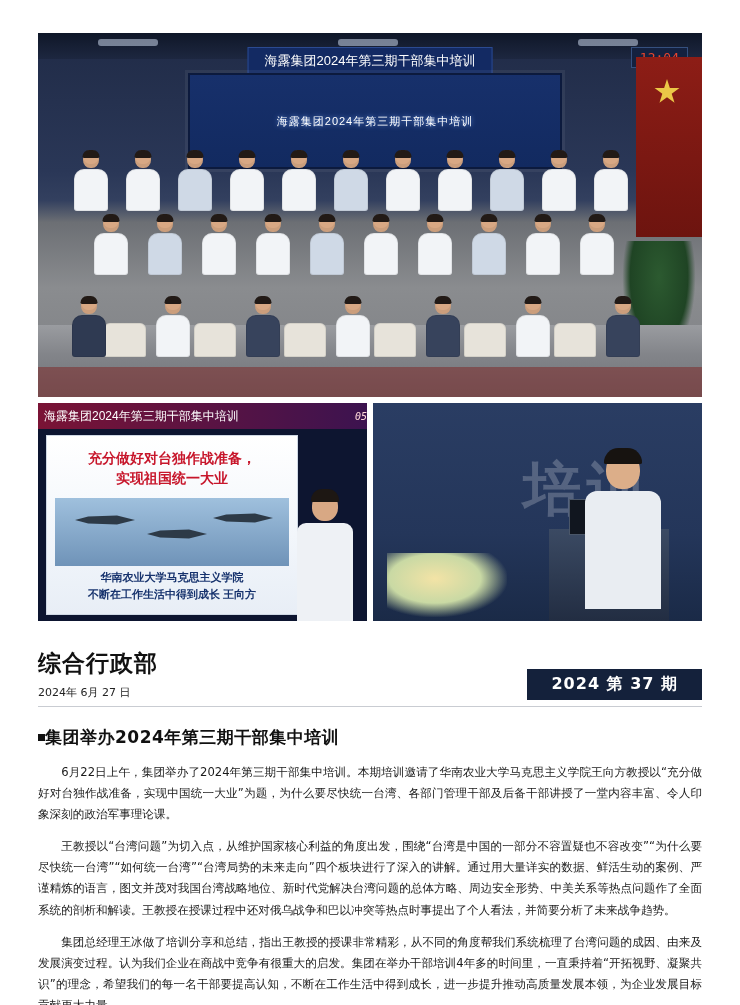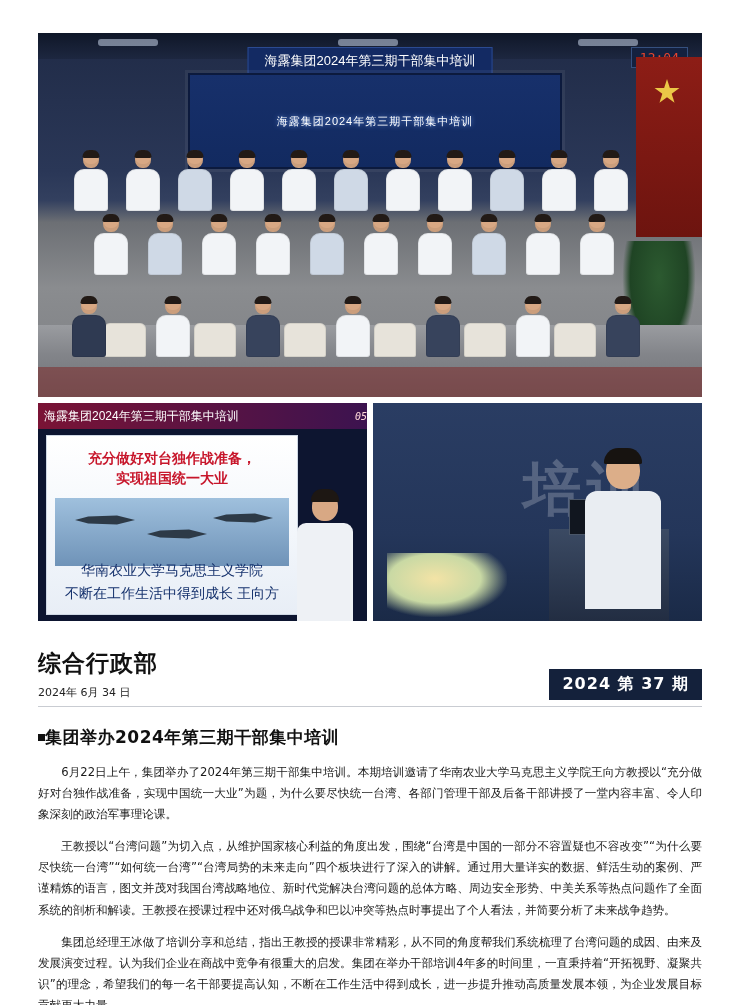--- a/index.html
+++ b/index.html
@@ -169,21 +169,21 @@
   .ph-left .slide .jets {
     position: absolute; left: 8px; top: 62px; width: 234px; height: 68px;
     background: linear-gradient(180deg,#9fc0dd,#6f93b8);
   }
   .ph-left .slide .jet {
     position: absolute; width: 60px; height: 16px; background: #2d3a47;
     clip-path: polygon(0% 50%, 22% 28%, 70% 22%, 100% 50%, 70% 78%, 22% 72%);
   }
   .ph-left .slide .sub {
     position: absolute; left: 0; right: 0; bottom: 10px;
-    text-align: center; color: #16326d; font-size: 14px; line-height: 1.6;
+    text-align: center; color: #16326d; font-size: 11px; line-height: 1.6; font-weight: bold;
   }
   .ph-left .speaker {
     position: absolute; right: 12px; bottom: 0; width: 60px; height: 130px;
   }
   .ph-left .speaker .head {
     width: 26px; height: 30px; background: #d8a884; border-radius: 50% 50% 45% 45%;
     margin: 0 auto; position: relative;
   }
   .ph-left .speaker .hair {
     position: absolute; left: -1px; top: -2px; width: 28px; height: 13px;
@@ -242,21 +242,21 @@
   }
   .dept {
     font-size: 23px; font-weight: bold; letter-spacing: 1px; color: #111;
     font-family: "DejaVu Sans", sans-serif;
   }
   .date {
     font-size: 11px; color: #222; margin-top: 6px;
     font-family: "DejaVu Sans", sans-serif;
   }
   .issue {
-    background: #14213b; color: #fff; padding: 5px 13px;
+    background: #14213b; color: #fff; padding: 5px 24px;
     font-size: 16px; font-weight: bold; letter-spacing: 1px;
     font-family: "DejaVu Sans", sans-serif;
   }
 
   hr.rule {
     position: absolute; left: 38px; top: 706px; width: 664px;
     border: none; border-top: 1px solid #c9ccd2; margin: 0;
   }
 
   .headline {
@@ -537,21 +537,21 @@
           <div class="body"></div>
         </div>
         <div class="flowers"></div>
       </div>
     </div>
   </div>
 
   <div class="meta">
     <div>
       <div class="dept">综合行政部</div>
-      <div class="date">2024年 6月 34 日</div>
+      <div class="date">2024年 6月 27 日</div>
     </div>
     <div class="issue">2024  第 37 期</div>
   </div>
 
   <hr class="rule">
 
   <div class="headline">
     <span class="bullet"></span>
     <span class="htext">集团举办2024年第三期干部集中培训</span>
   </div>

